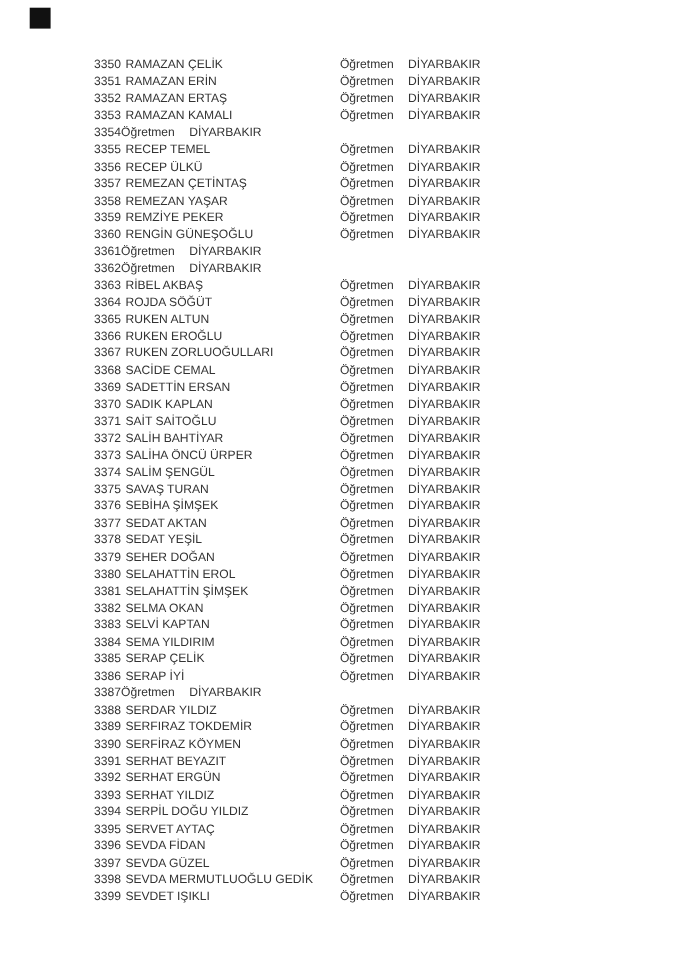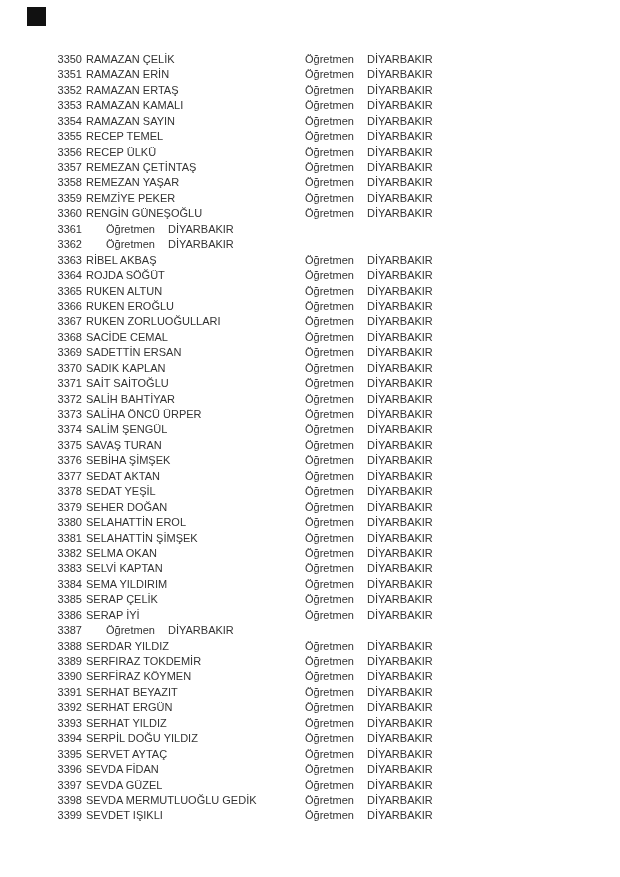--- a/index.html
+++ b/index.html
@@ -28,42 +28,42 @@
     background: #111111;
   }
   .staff-list {
     position: absolute;
     left: 0;
     top: 52px;
     width: 620px;
   }
   .row {
     display: flex;
-    align-items: flex-end;
+    align-items: center;
     height: 15.45px;
     line-height: 15.45px;
     font-size: 11px;
     color: #333333;
     white-space: nowrap;
+    padding-left: 28px;
   }
   .cell-no {
     width: 82px;
     text-align: right;
     flex: 0 0 auto;
   }
   .cell-name {
     margin-left: 4px;
     width: 195px;
     flex: 0 0 auto;
     overflow: hidden;
   }
   .cell-title {
     width: 62px;
     flex: 0 0 auto;
-    margin-left: 24px;
   }
   .cell-city {
     flex: 0 0 auto;
   }
 </style>
 </head>
 <body>
 
 <div class="page">
   <div class="corner-mark"></div>
@@ -91,21 +91,20 @@
 
   <div class="row">
     <span class="cell-no">3353</span>
     <span class="cell-name">RAMAZAN KAMALI</span>
     <span class="cell-title">Öğretmen</span>
     <span class="cell-city">DİYARBAKIR</span>
   </div>
 
   <div class="row">
     <span class="cell-no">3354</span>
-    <span class="cell-name">RAMAZAN SAYIN</span>
     <span class="cell-title">Öğretmen</span>
     <span class="cell-city">DİYARBAKIR</span>
   </div>
 
   <div class="row">
     <span class="cell-no">3355</span>
     <span class="cell-name">RECEP TEMEL</span>
     <span class="cell-title">Öğretmen</span>
     <span class="cell-city">DİYARBAKIR</span>
   </div>

